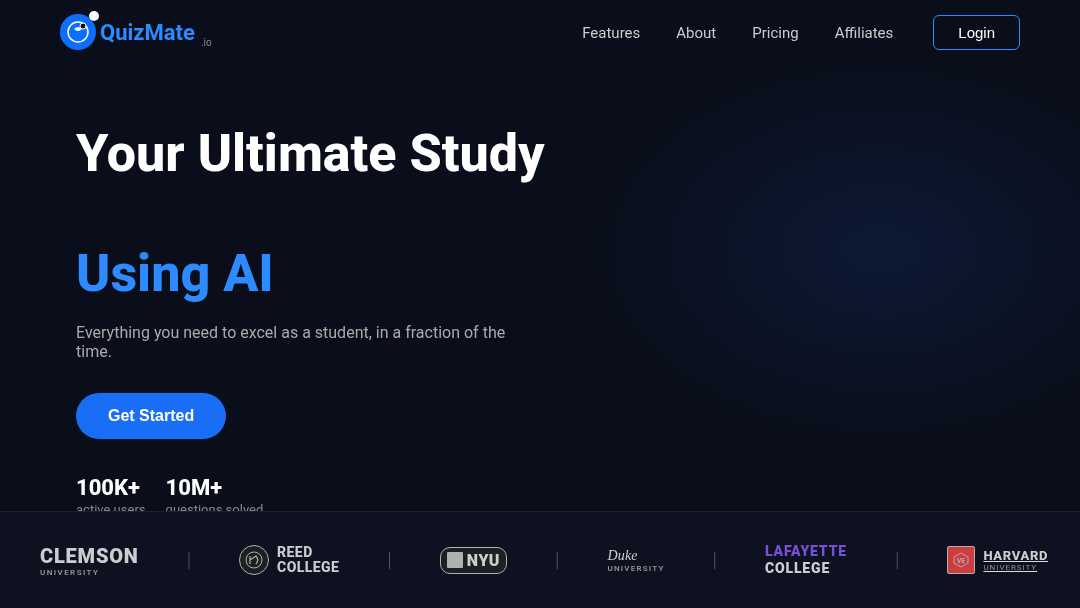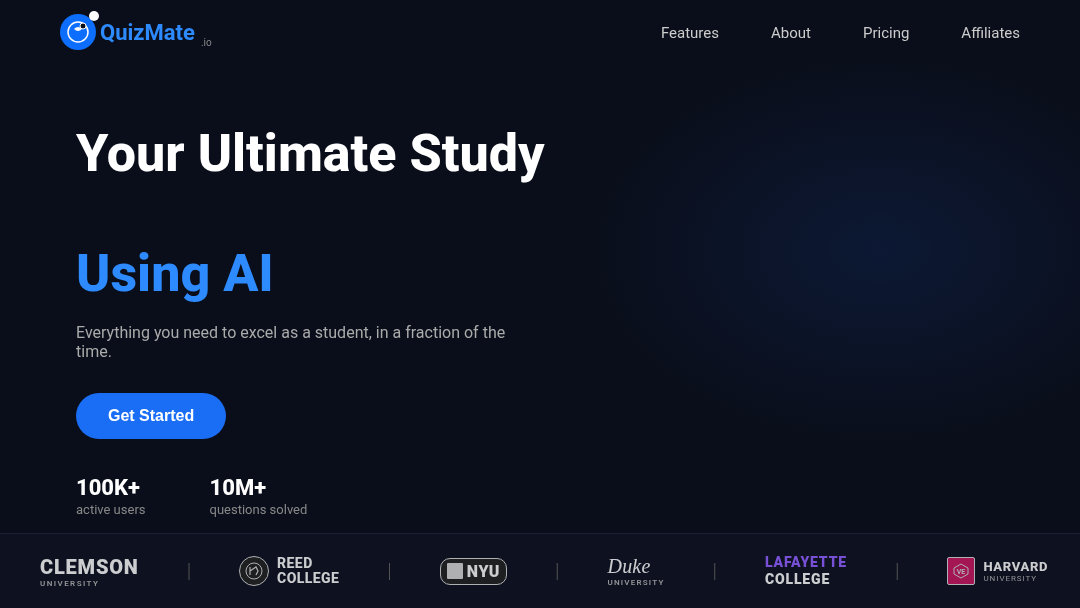--- a/index.html
+++ b/index.html
@@ -70,21 +70,21 @@
       font-size: 10px;
       color: #888;
       margin-left: 2px;
       align-self: flex-end;
       margin-bottom: 2px;
     }
 
     .nav-links {
       display: flex;
       align-items: center;
-      gap: 52px;
+      gap: 36px;
       list-style: none;
     }
 
     .nav-links a {
       color: #cccccc;
       text-decoration: none;
       font-size: 15px;
       font-weight: 400;
     }
 
@@ -136,21 +136,21 @@
       border-radius: 50px;
       padding: 14px 32px;
       font-size: 16px;
       font-weight: 600;
       cursor: pointer;
       display: inline-block;
     }
 
     .stats {
       display: flex;
-      gap: 64px;
+      gap: 20px;
       margin-top: 36px;
     }
 
     .stat-num {
       font-size: 22px;
       font-weight: 800;
       color: white;
     }
 
     .stat-label {
@@ -160,21 +160,21 @@
     }
 
     
     .universities {
       position: absolute;
       bottom: 0;
       left: 0;
       width: 100%;
       background: #0d1120;
       border-top: 1px solid #1a2035;
-      height: 75px;
+      height: 97px;
       display: flex;
       align-items: center;
       overflow: hidden;
     }
 
     .unis-inner {
       display: flex;
       align-items: center;
       gap: 48px;
       padding: 0 40px;
@@ -227,20 +227,21 @@
     <span class="logo-sub">.io</span>
   </div>
 
   <div style="display:flex; align-items:center; gap:40px;">
     <ul class="nav-links">
       <li><a href="#">Features</a></li>
       <li><a href="#">About</a></li>
       <li><a href="#">Pricing</a></li>
       <li><a href="#">Affiliates</a></li>
     </ul>
+    <button class="login-btn">Login</button>
   </div>
 </nav>
 
 <div class="hero">
   <h1 class="hero-title">
     <span>Your Ultimate Study</span><br>
     <br>
     <span class="hero-subtitle">Using AI</span>
   </h1>
 
@@ -291,43 +292,43 @@
       <div style="background:#222; border:1.5px solid #ccc; padding:3px 6px; border-radius:10px; display:flex; align-items:center; gap:4px;">
         <div style="width:16px; height:16px; background:#ccc; border-radius:1px;"></div>
         <span style="font-size:16px; font-weight:900; letter-spacing:0.05em; color:#eeeeee;">NYU</span>
       </div>
     </div>
 
     <div class="divider-line">|</div>
 
     <div class="uni-logo">
       <div style="text-align:left;">
-        <div style="font-size:20px; font-weight:400; font-style:italic; letter-spacing:0.01em; color:#eeeeee; font-family: Georgia, serif;">Duke</div>
+        <div style="font-size:14px; font-weight:400; font-style:italic; letter-spacing:0.01em; color:#eeeeee; font-family: Georgia, serif;">Duke</div>
         <div style="font-size:8px; letter-spacing:0.15em; color:#aaaaaa; font-weight:600;">UNIVERSITY</div>
       </div>
     </div>
 
     <div class="divider-line">|</div>
 
     <div class="uni-logo">
       <div style="text-align:left;">
         <div style="font-size:14px; font-weight:900; letter-spacing:0.06em; color:#8b5cf6; line-height:1.2;">LAFAYETTE</div>
         <div style="font-size:14px; font-weight:900; letter-spacing:0.06em; color:#eeeeee; line-height:1.2;">COLLEGE</div>
       </div>
     </div>
 
     <div class="divider-line">|</div>
 
     <div class="uni-logo">
-      <div style="width:28px; height:28px; border:1.5px solid #ccc; border-radius:2px; display:flex; align-items:center; justify-content:center; background:#be185d;">
+      <div style="width:28px; height:28px; border:1.5px solid #ccc; border-radius:2px; display:flex; align-items:center; justify-content:center; background:#ef4444;">
         <svg width="18" height="18" viewBox="0 0 18 18" fill="none">
           <path d="M9 2 L16 6 L16 12 L9 16 L2 12 L2 6 Z" stroke="#ccc" stroke-width="1" fill="none"></path>
           <text x="9" y="12" text-anchor="middle" fill="#ccc" font-size="7" font-weight="bold">VE</text>
         </svg>
       </div>
-      <div style="text-align:left;">
+      <div style="text-align:left;text-decoration:underline;">
         <div style="font-size:13px; font-weight:800; letter-spacing:0.05em; color:#eeeeee; line-height:1.2;">HARVARD</div>
         <div style="font-size:8px; letter-spacing:0.12em; color:#aaaaaa;">UNIVERSITY</div>
       </div>
     </div>
 
   </div>
 </div>
 
 </body></html>

